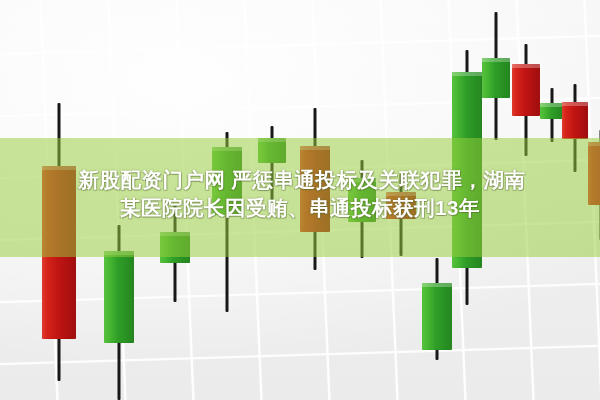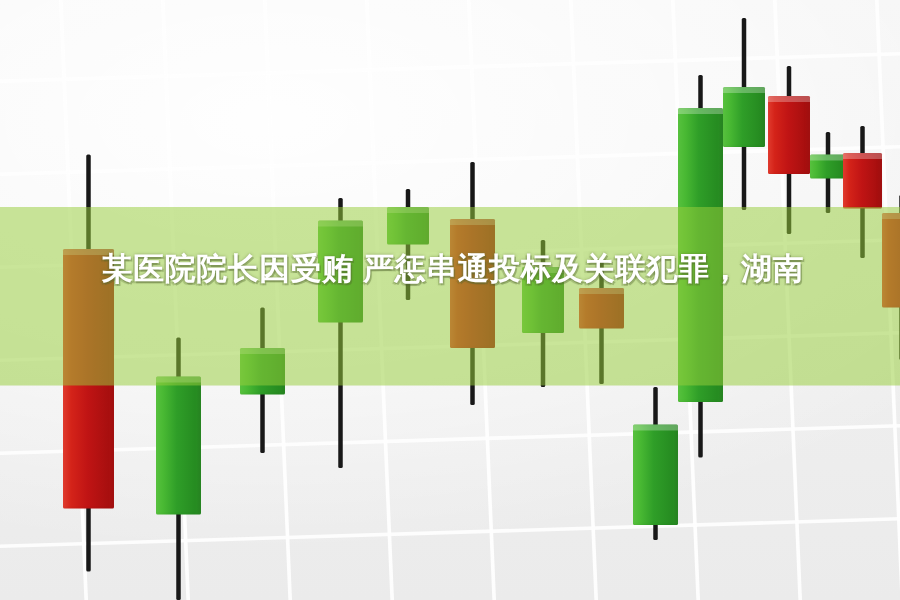--- a/index.html
+++ b/index.html
@@ -217,16 +217,17 @@
         <div class="wick" style="top: 130px; height: 110px;"></div>
         <div class="body down" style="top: 142px; height: 63px;">
           <div class="cap"></div>
         </div>
       </div>
     </div>
 
   <div class="band" id="band" style="top: 138px; height: 119px; background: rgba(151, 205, 60, 0.52);"></div>
 
   <div class="headline" id="headline" style="top: 166px; color: rgb(255, 255, 255);">
-    <span class="line line-1">某医院院长因受贿 严惩串通投标及关联犯罪，湖南</span>
+    <span class="line line-1">新股配资门户网 严惩串通投标及关联犯罪，湖南</span>
+    <span class="line line-2">某医院院长因受贿、串通投标获刑13年</span>
   </div>
 
 </div>
 
 </body></html>

